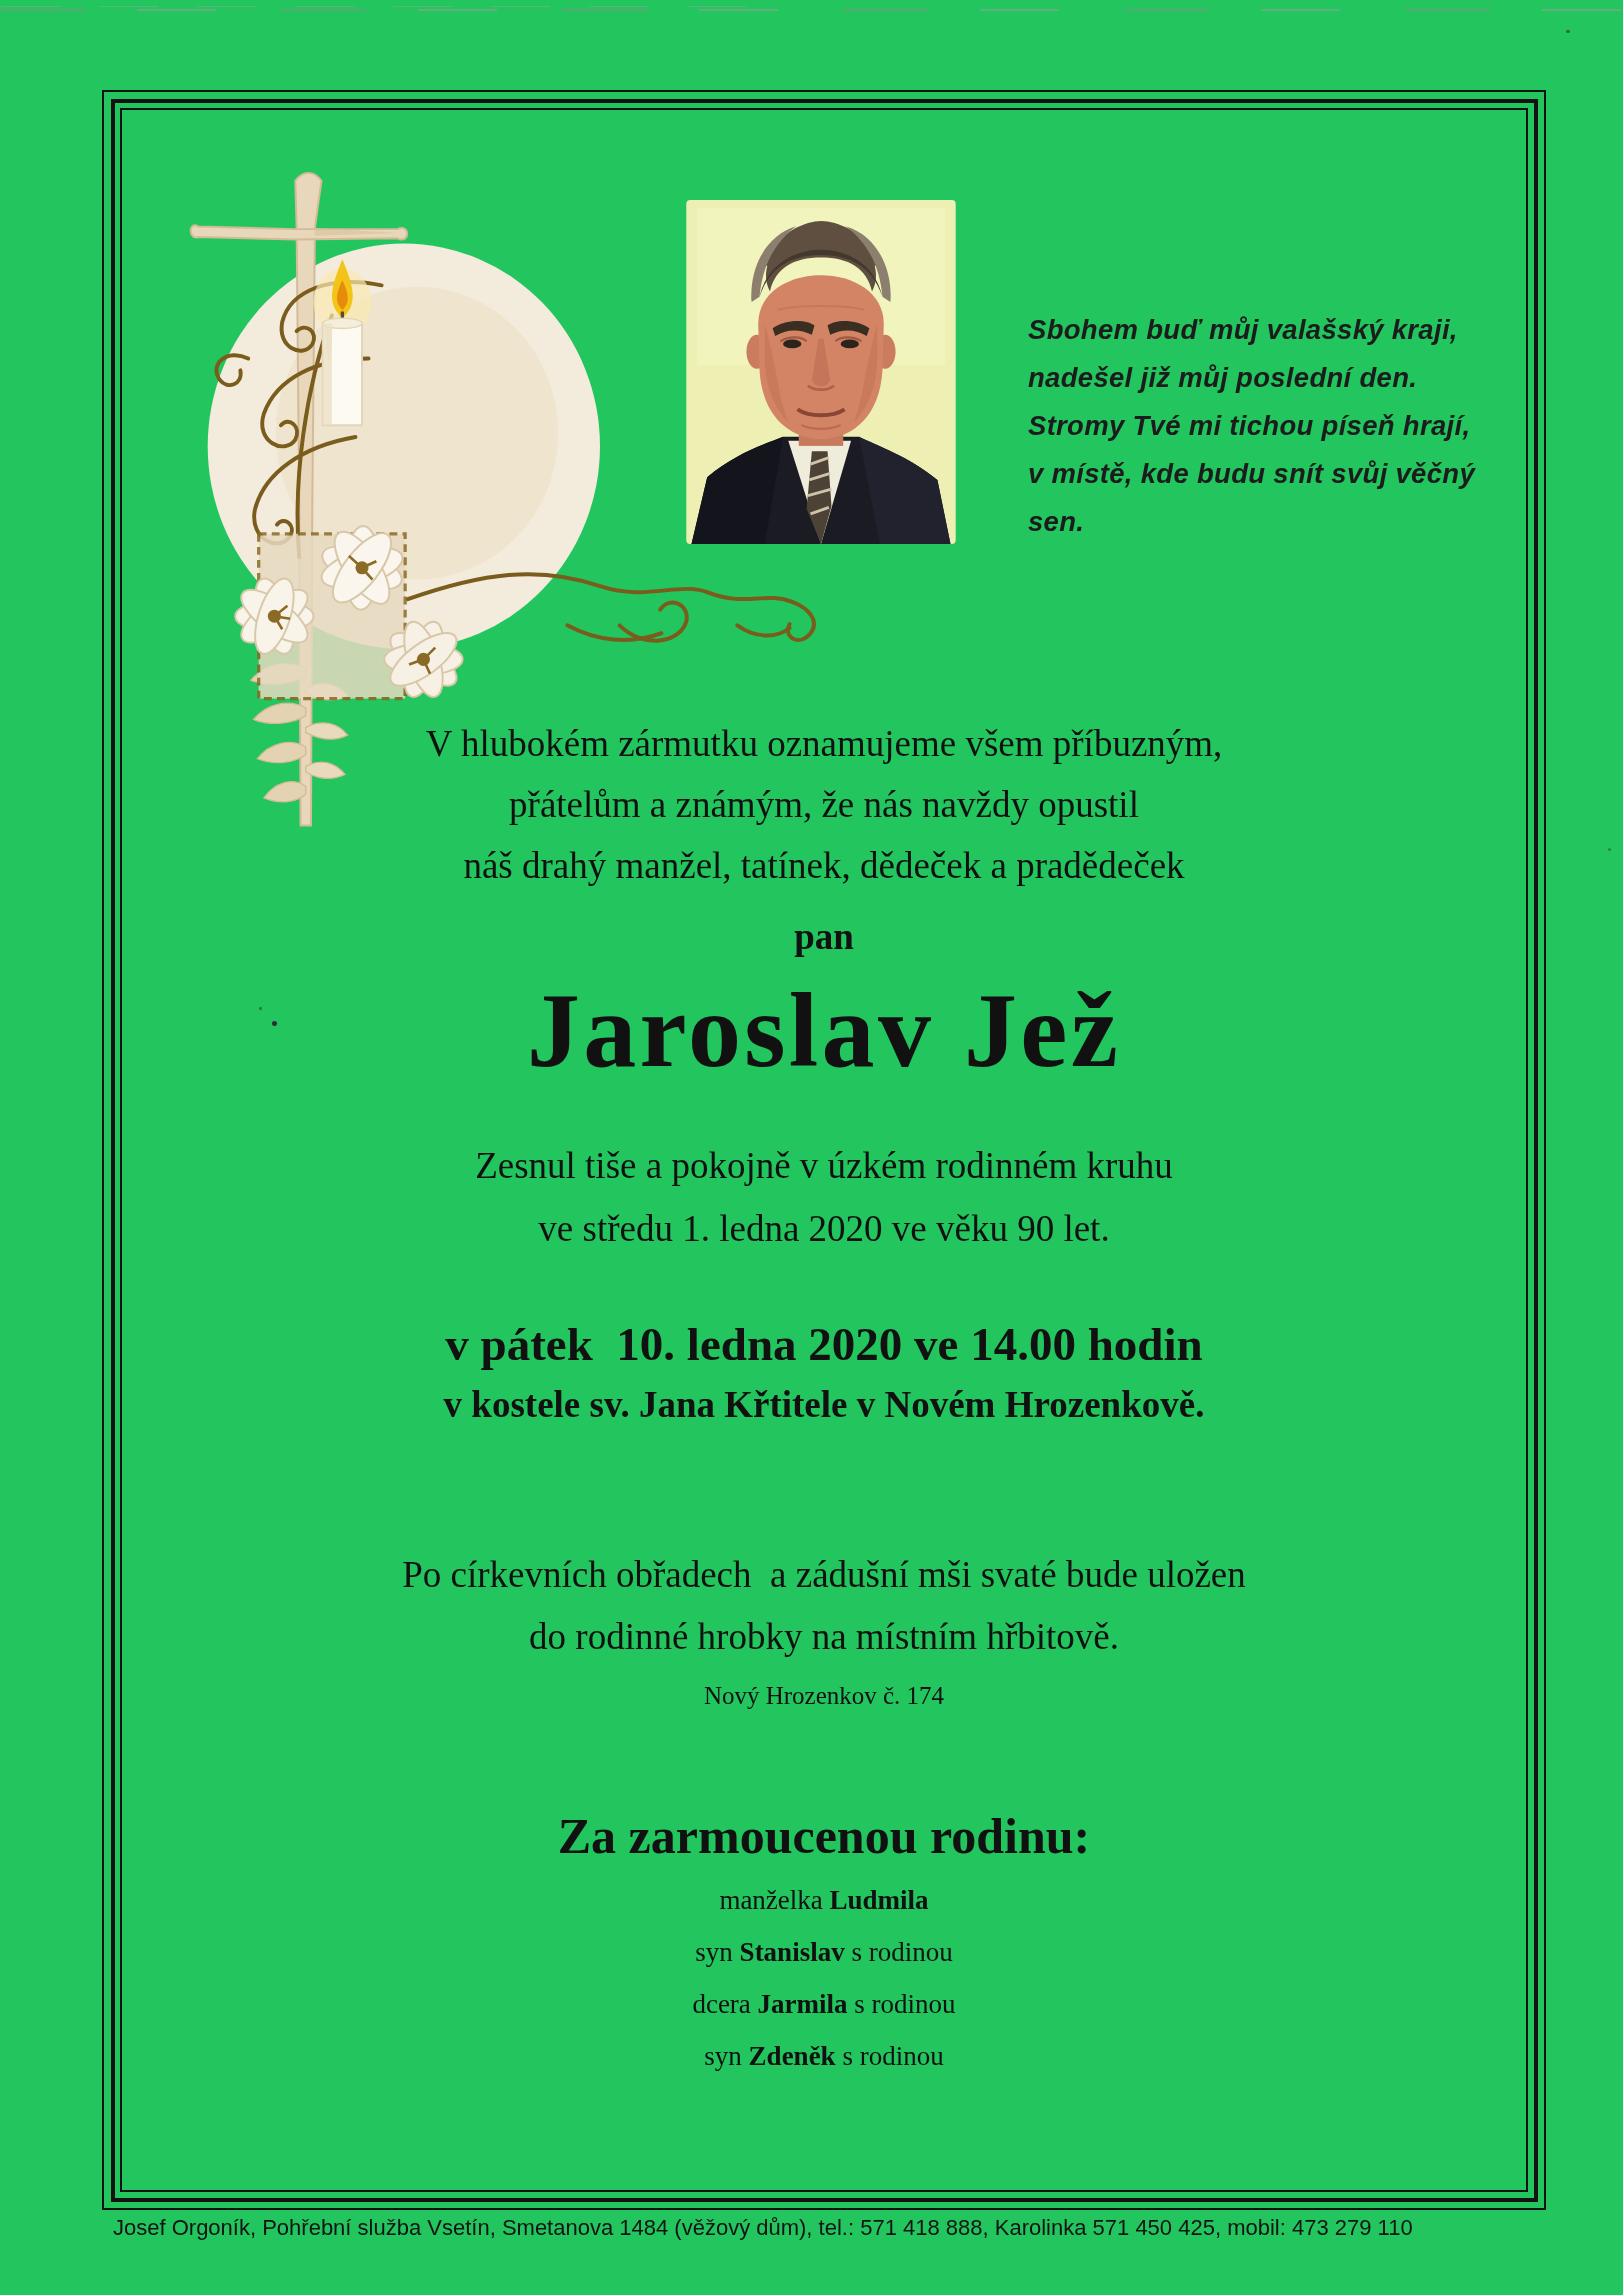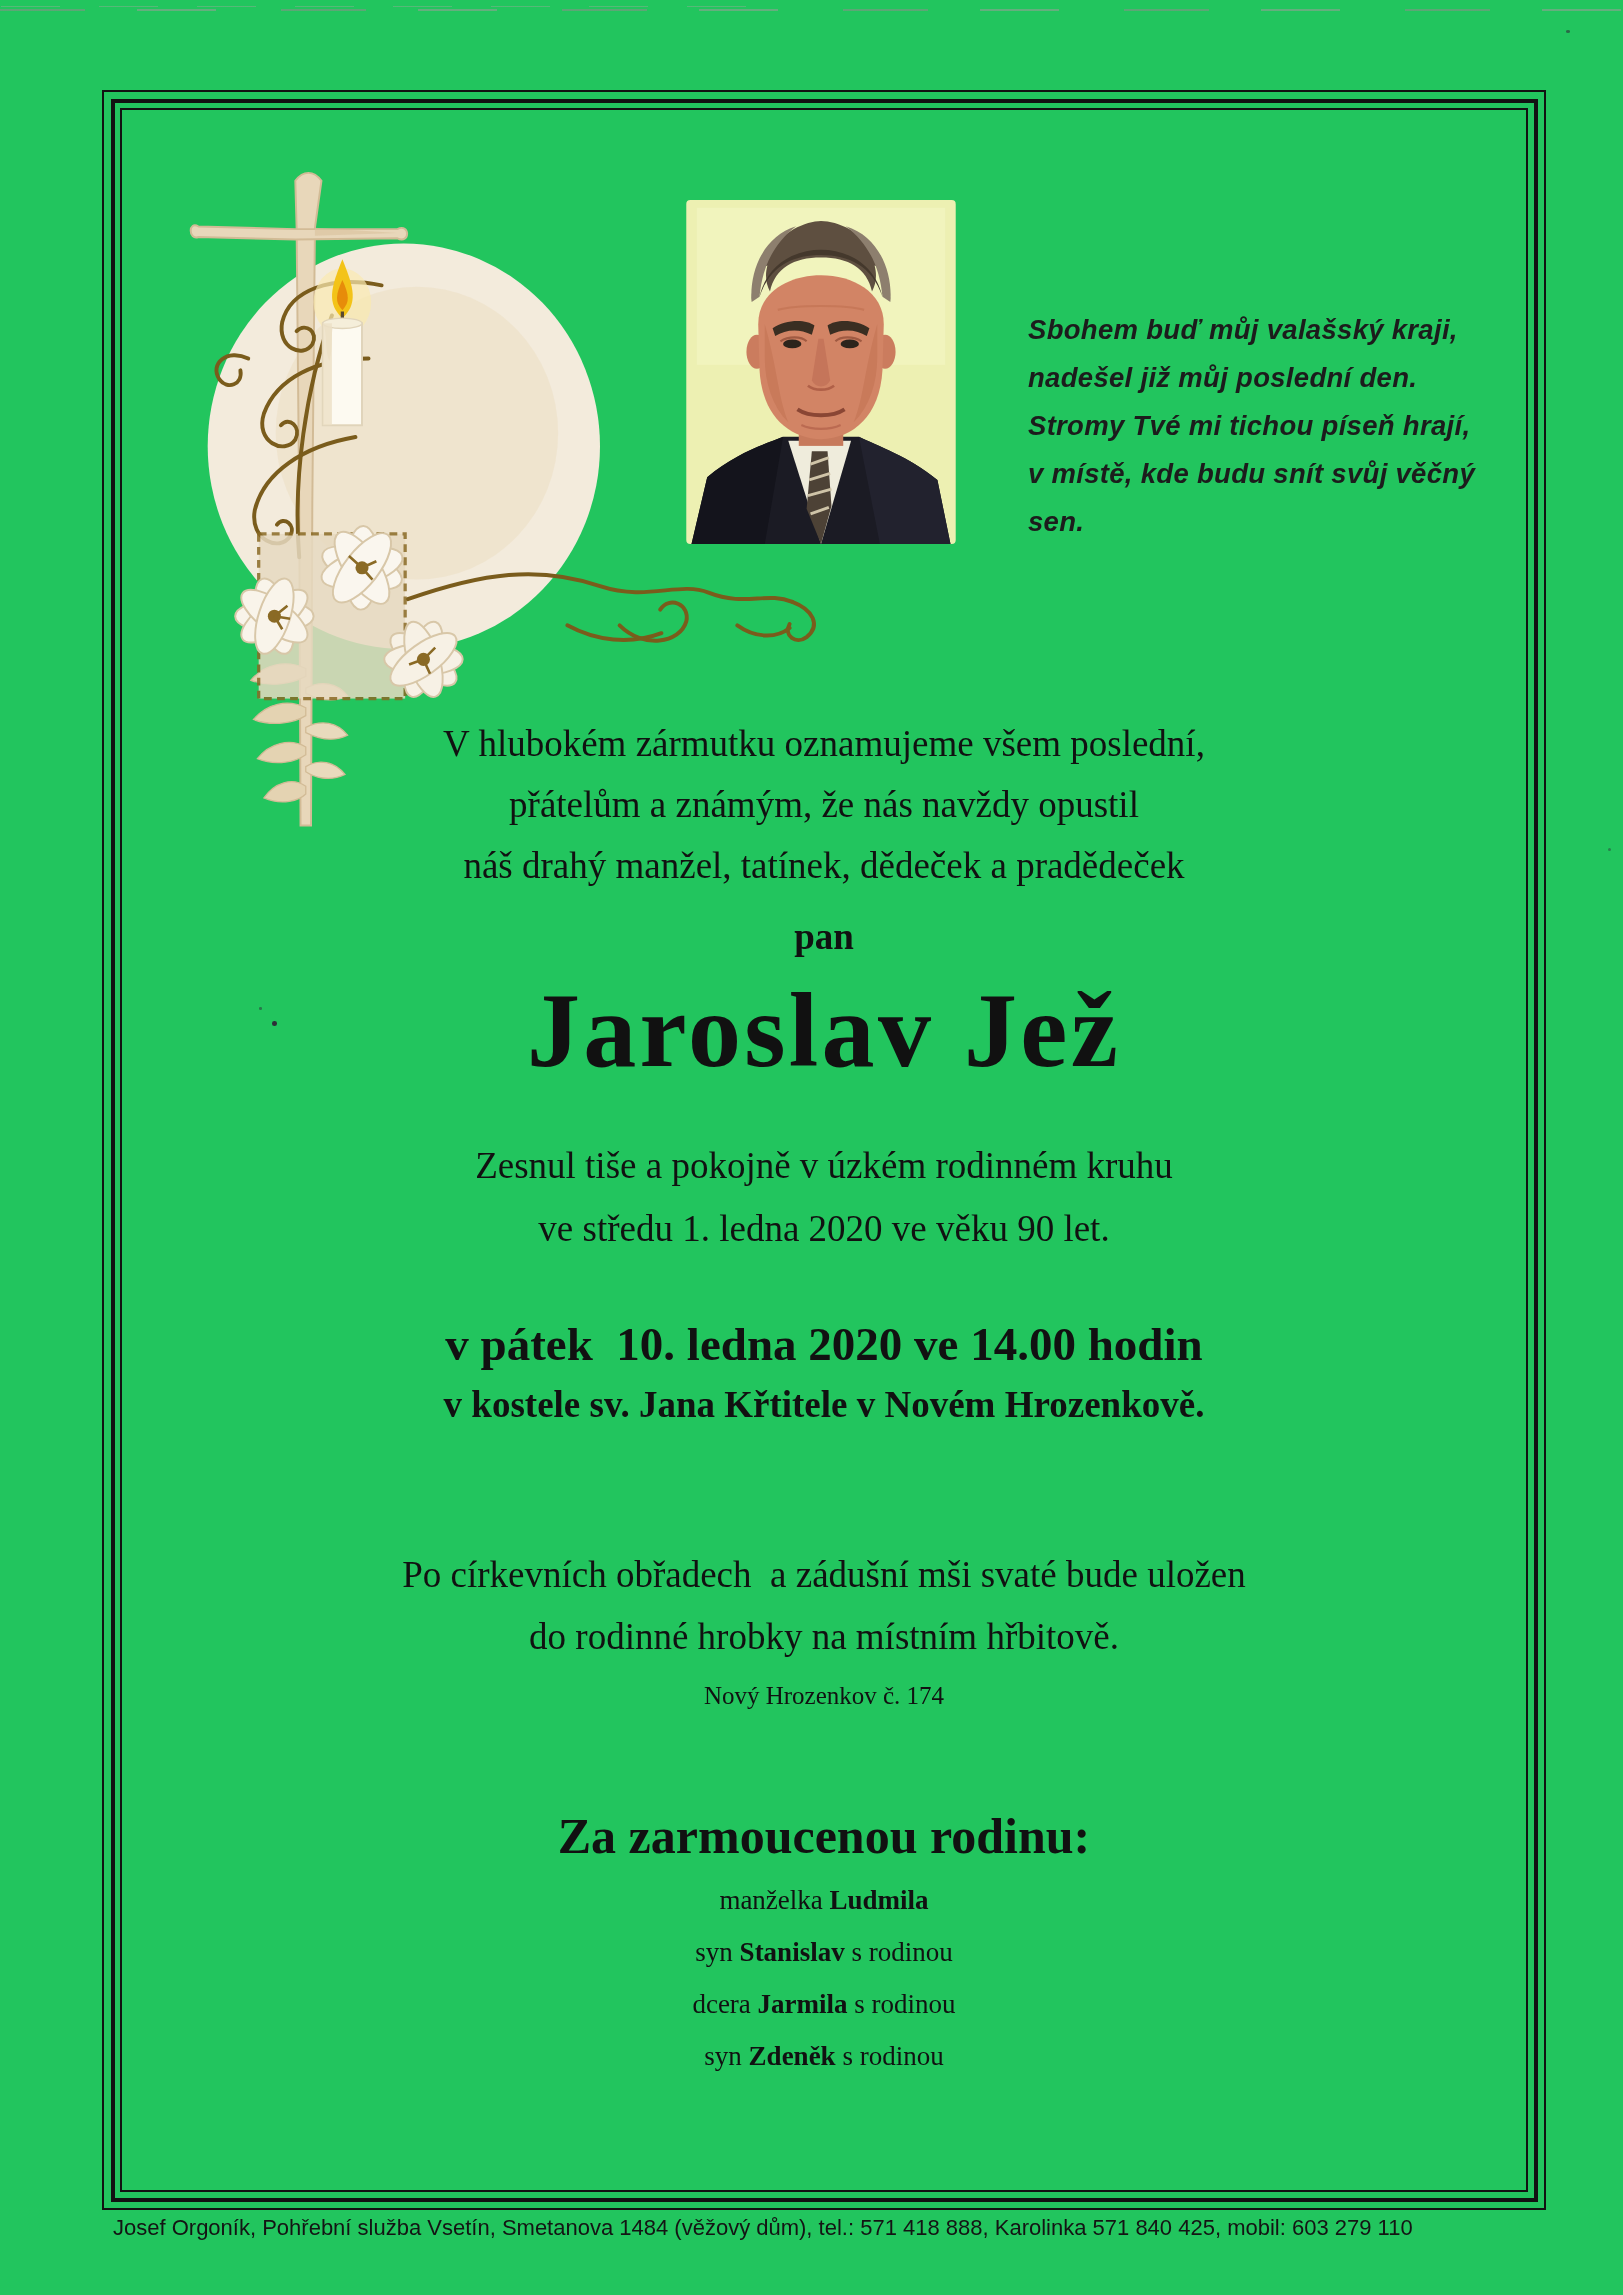--- a/index.html
+++ b/index.html
@@ -205,21 +205,21 @@
   </svg>
 
   <div class="poem">
     <div>Sbohem buď můj valašský kraji,</div>
     <div>nadešel již můj poslední den.</div>
     <div>Stromy Tvé mi tichou píseň hrají,</div>
     <div>v místě, kde budu snít svůj věčný sen.</div>
   </div>
 
   <div class="centered announcement">
-    <div>V hlubokém zármutku oznamujeme všem poslední,</div>
+    <div>V hlubokém zármutku oznamujeme všem příbuzným,</div>
     <div>přátelům a známým, že nás navždy opustil</div>
     <div>náš drahý manžel, tatínek, dědeček a pradědeček</div>
   </div>
 
   <div class="centered pan-label">pan</div>
 
   <div class="centered deceased-name">Jaroslav Jež</div>
 
   <div class="centered death-info">
     <div>Zesnul tiše a pokojně v úzkém rodinném kruhu</div>
@@ -239,16 +239,16 @@
   <div class="centered address">Nový Hrozenkov č. 174</div>
 
   <div class="centered family">
     <div class="fam-head">Za zarmoucenou rodinu:</div>
     <div class="fam-row"><span>manželka </span><b>Ludmila</b><span></span></div>
     <div class="fam-row"><span>syn </span><b>Stanislav</b><span> s rodinou</span></div>
     <div class="fam-row"><span>dcera </span><b>Jarmila</b><span> s rodinou</span></div>
     <div class="fam-row"><span>syn </span><b>Zdeněk</b><span> s rodinou</span></div>
   </div>
 
-  <div class="footer">Josef Orgoník, Pohřební služba Vsetín, Smetanova 1484 (věžový dům), tel.: 571 418 888, Karolinka 571 840 425, mobil: 603 279 110</div>
+  <div class="footer">Josef Orgoník, Pohřební služba Vsetín, Smetanova 1484 (věžový dům), tel.: 571 418 888, Karolinka 571 450 425, mobil: 473 279 110</div>
 
 </div>
 
 
 </body></html>

